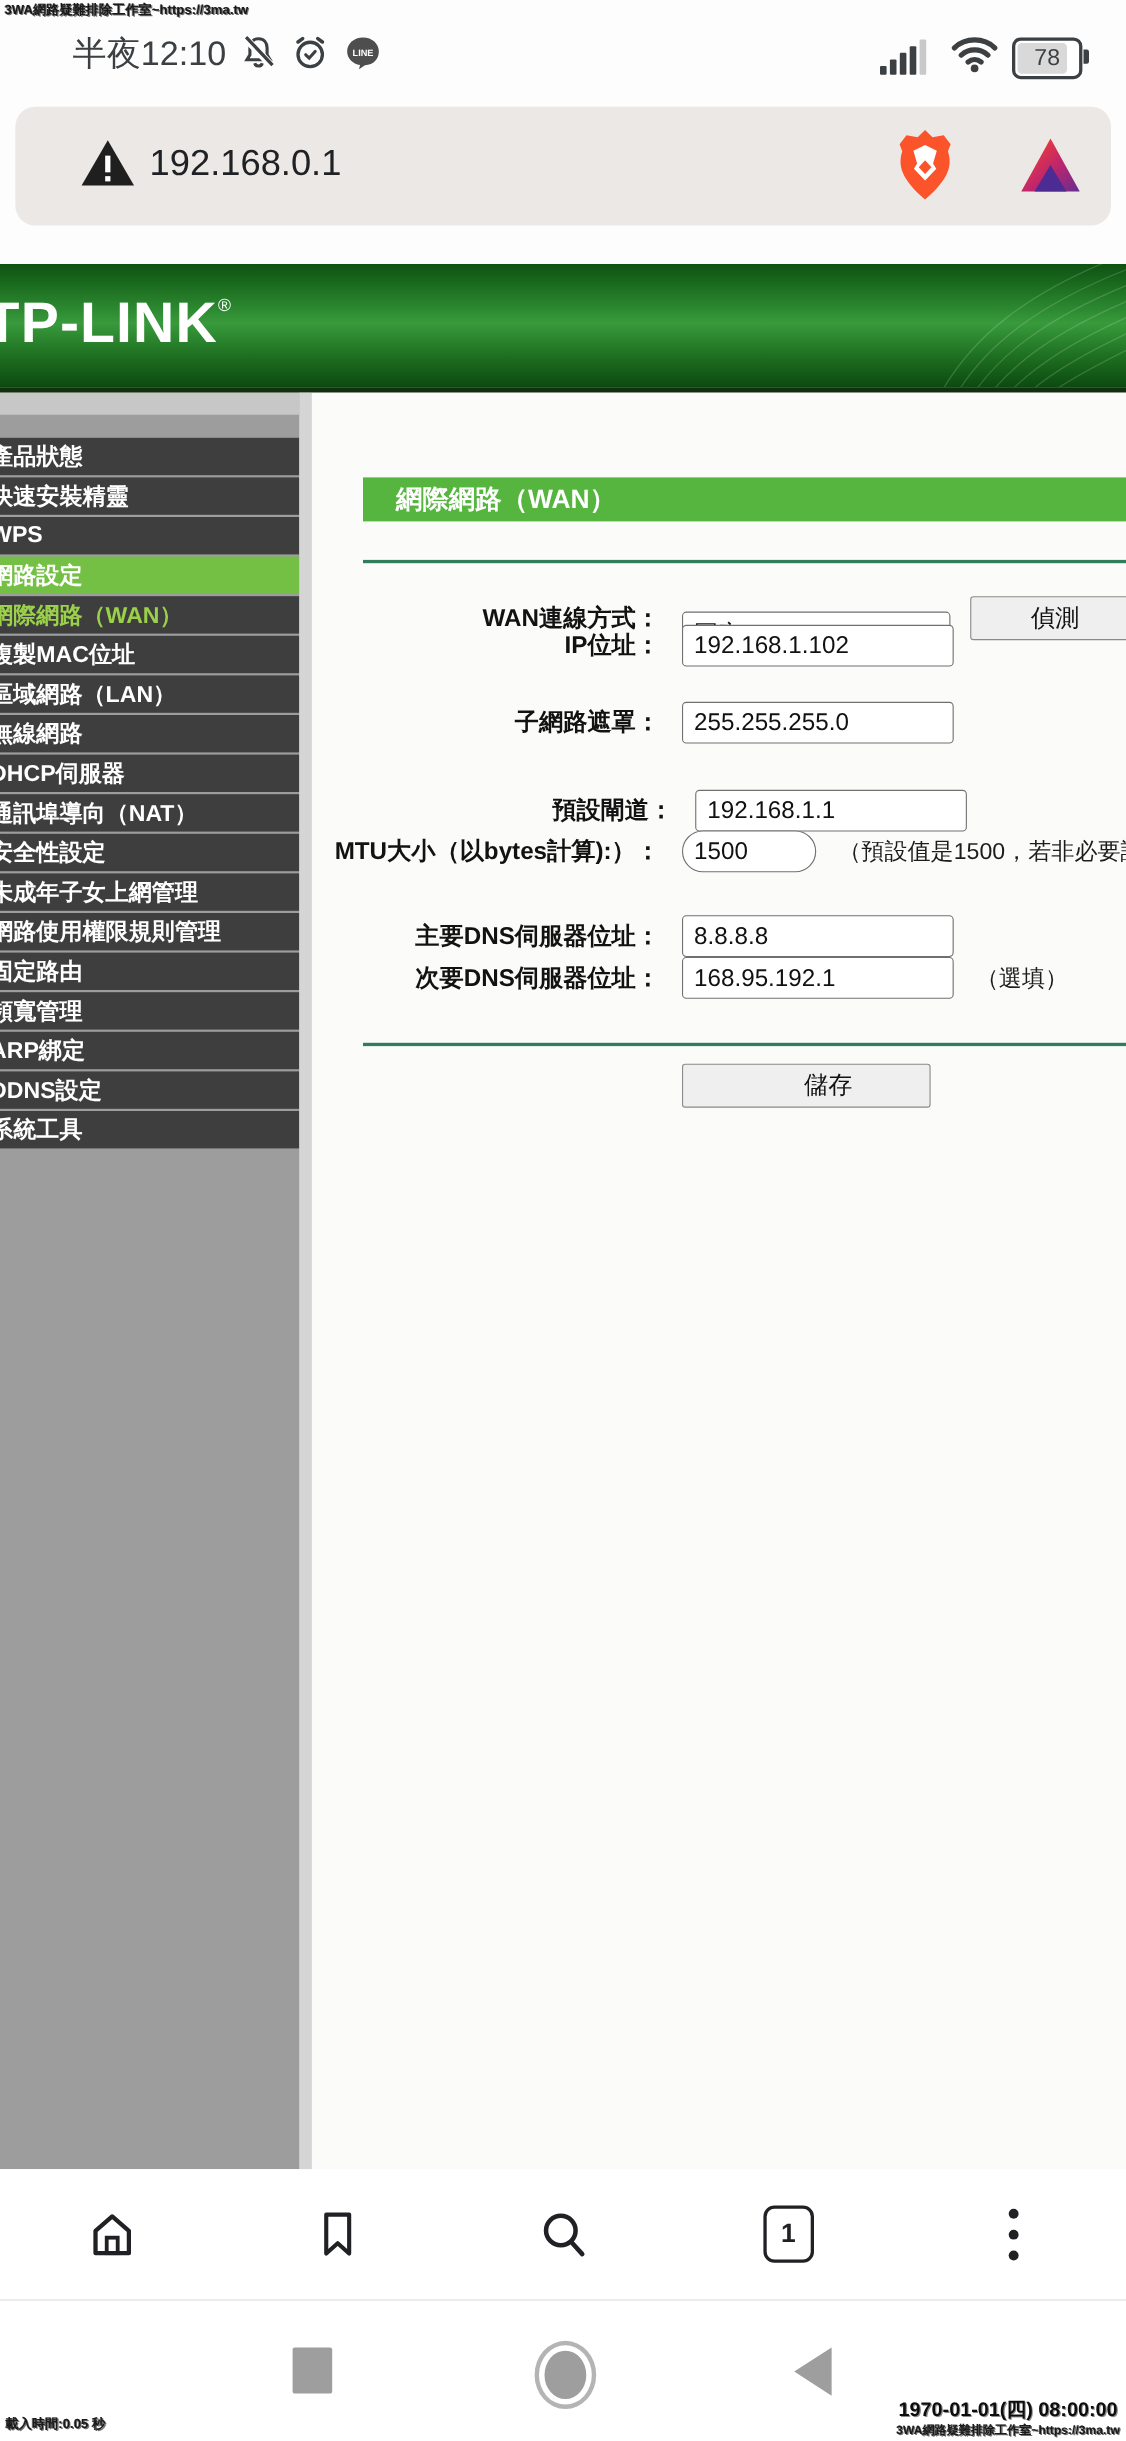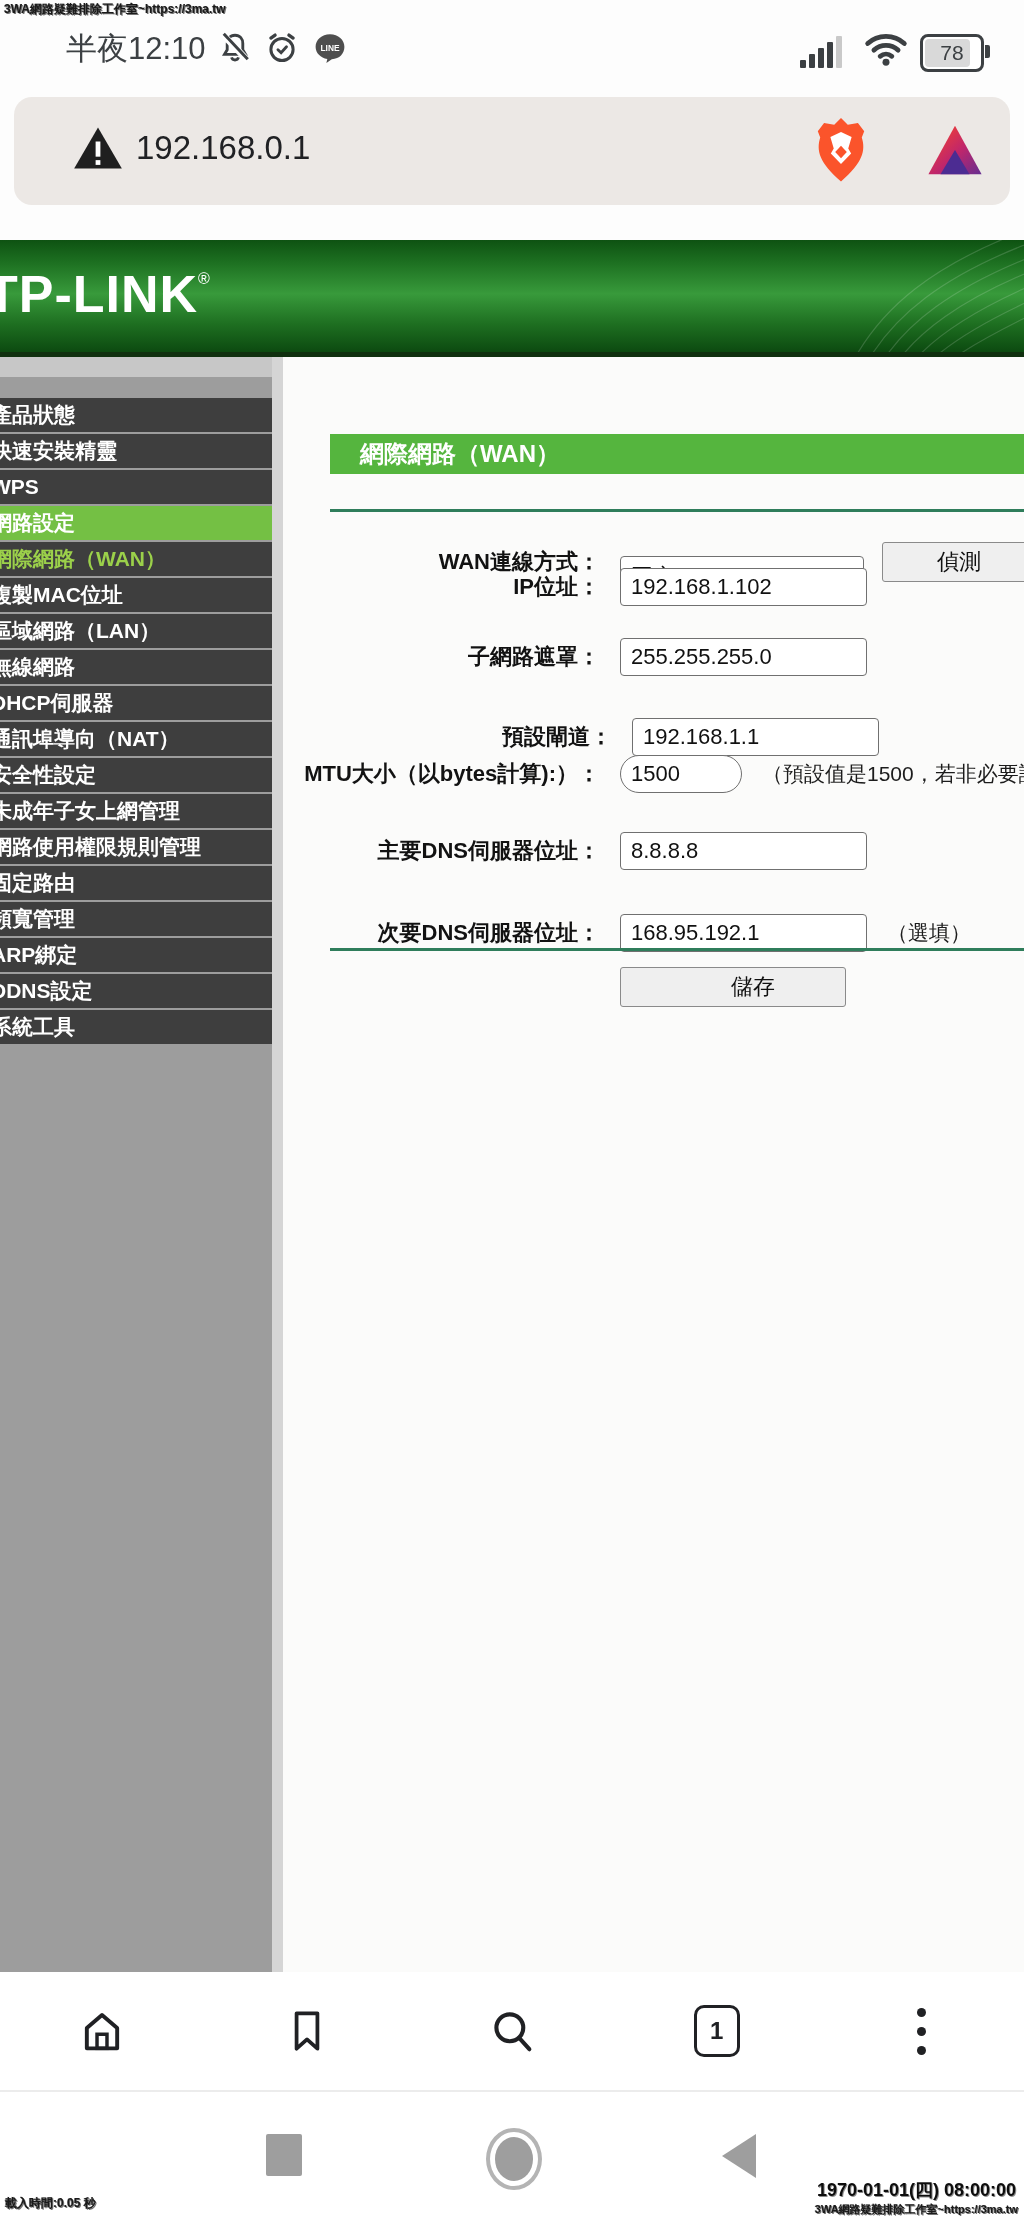--- a/index.html
+++ b/index.html
@@ -78,21 +78,21 @@
   .sel{width:222px;height:40px;border:1px solid #707070;border-radius:4px;background:#fff;
        display:flex;align-items:center;justify-content:space-between;font-size:22px;color:#111;padding:0 10px;margin-top:30px;}
   .sel .chev{font-size:18px;color:#333;}
   .btn{height:38px;background:#efefef;border:1px solid #8a8a8a;border-radius:3px;font-size:22px;
        color:#111;font-family:inherit;display:flex;align-items:center;justify-content:center;cursor:pointer;}
   #detect-btn{width:152px;margin-left:18px;}
   #save-btn{position:absolute;left:620px;top:967px;width:184px;padding-left:40px;}
   .note{margin-left:20px;font-size:21px;color:#1c1c1c;white-space:nowrap;}
 
   #row-wan{top:526px;} #row-ip{top:568px;} #row-mask{top:638px;} #row-gw{top:718px;padding-left:12px;}
-  #row-mtu{top:755px;} #row-dns1{top:832px;} #row-dns2{top:914px;justify-content:center;}
+  #row-mtu{top:755px;} #row-dns1{top:832px;} #row-dns2{top:870px;justify-content:center;}
 
   
   #bottom-nav{position:absolute;left:0;top:1972px;width:1024px;height:118px;background:#fff;
               display:flex;align-items:center;justify-content:space-around;border-bottom:2px solid #ececec;}
   .bn-icon{width:60px;height:60px;display:flex;align-items:center;justify-content:center;}
   #tab-box{width:40px;height:46px;border:3.5px solid #202124;border-radius:10px;display:flex;
            align-items:center;justify-content:center;font-size:24px;font-weight:700;color:#202124;}
   #dots span{display:block;width:9px;height:9px;border-radius:50%;background:#202124;margin:5px 0;}
 
   

